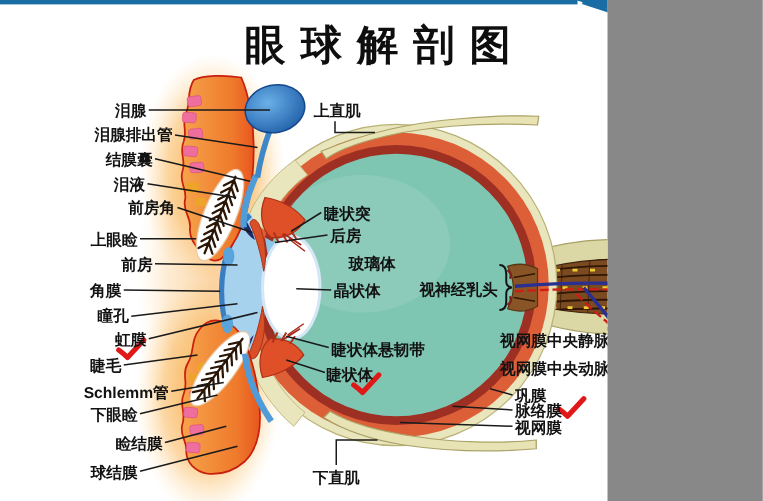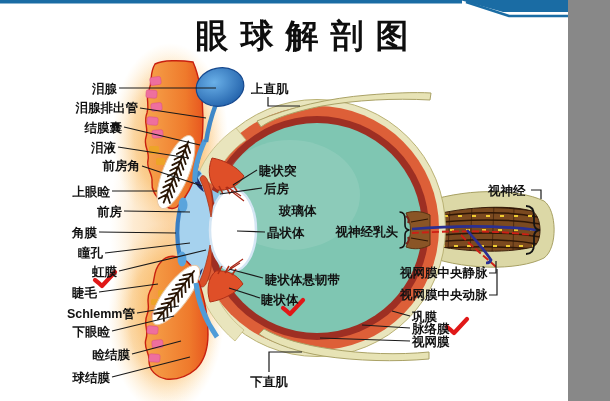--- a/index.html
+++ b/index.html
@@ -1,16 +1,16 @@
 <!DOCTYPE html>
 <html><head>
 <meta charset="utf-8">
 <style>
   html,body{margin:0;padding:0;background:#888;}
-  .stage{position:relative;width:568px;height:401px;background:#ffffff;overflow:hidden;
+  .stage{position:relative;width:486px;height:401px;background:#ffffff;overflow:hidden;
          font-family:"Liberation Sans","DejaVu Sans",sans-serif;}
   svg{display:block}
   .lbl{font-family:"Liberation Sans","DejaVu Sans",sans-serif;font-size:12.5px;font-weight:bold;fill:#121212;}
   .lbl-end{text-anchor:end}
   .lbl-mid{text-anchor:middle}
   .title-text{font-family:"Liberation Sans","DejaVu Sans",sans-serif;font-size:33px;font-weight:bold;
               letter-spacing:12px;text-anchor:middle;fill:#0e0e0e;}
   .conn{stroke:#1a1a1a;stroke-width:1.2;fill:none;}
   .brace{stroke:#141414;fill:none;}
 </style>

